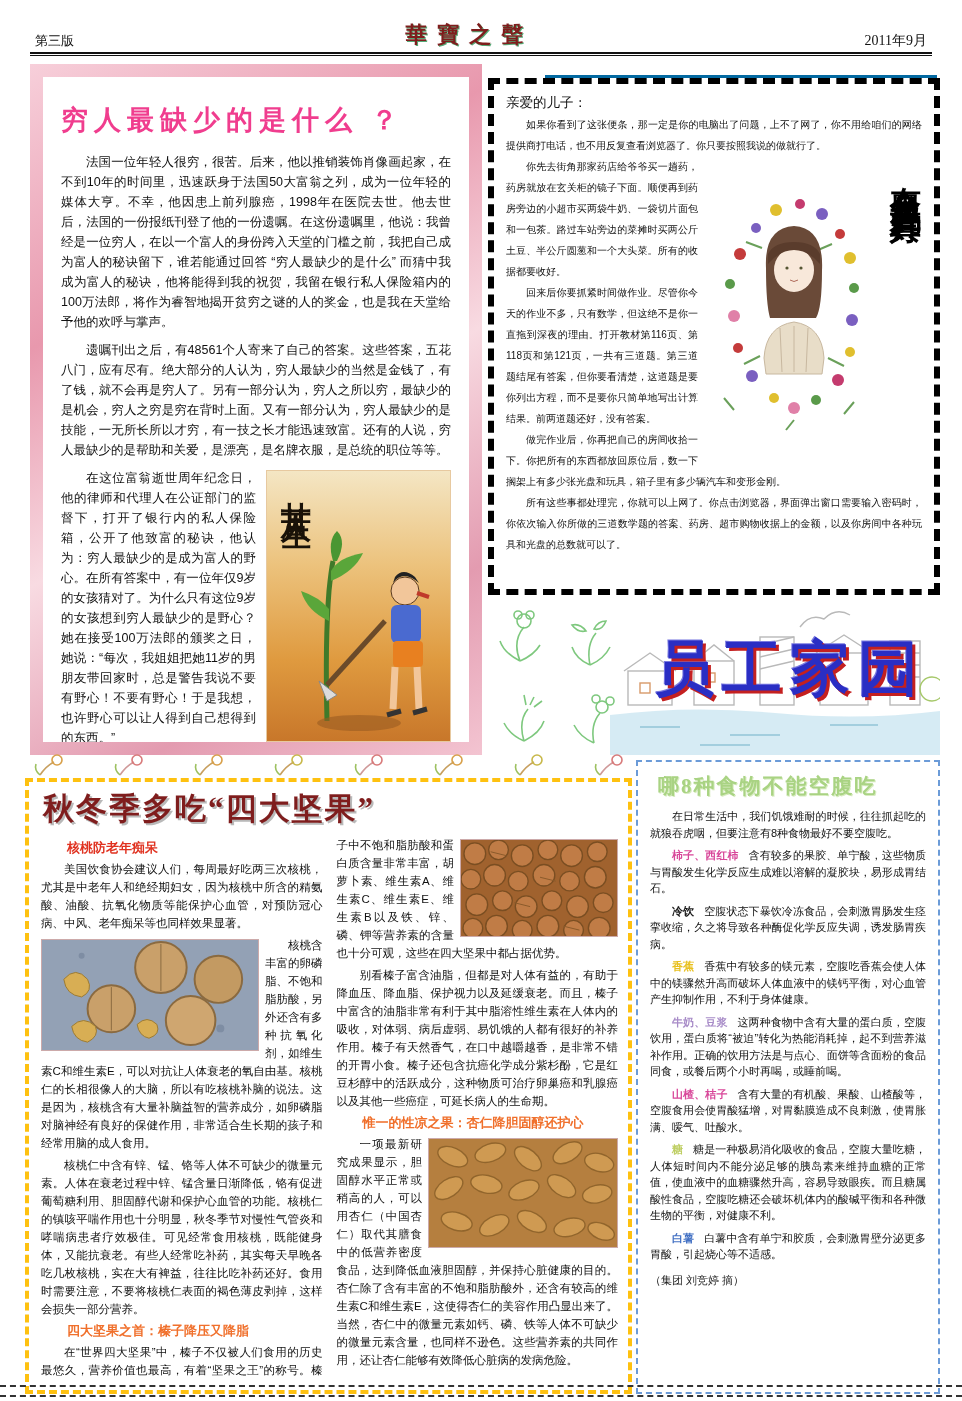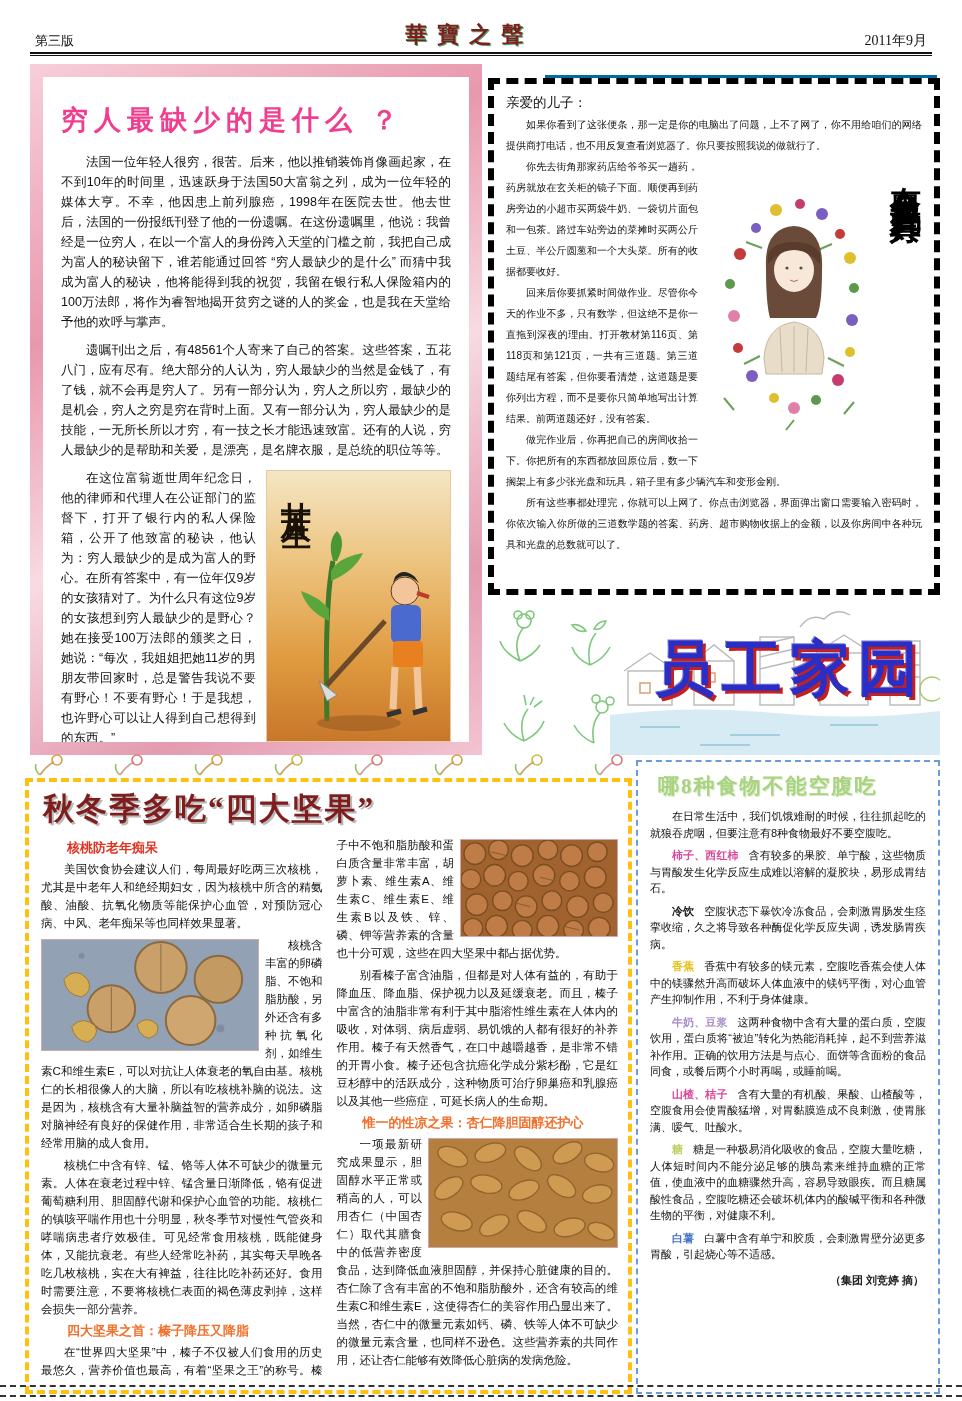--- a/index.html
+++ b/index.html
@@ -20,21 +20,21 @@
   .poor-frame { position:absolute; left:30px; top:64px; width:452px; height:691px;
       border:13px solid #eba6b8;
       border-image:linear-gradient(150deg,#f7cfda 0%,#e898ad 30%,#f8dbe2 55%,#e39bb0 80%,#f3c4d1 100%) 13;
       background:#fff; padding:14px 18px 8px 18px; overflow:hidden; }
   .poor-title { text-align:left; color:#f03d8e; font-size:27px; font-weight:bold; letter-spacing:6px; margin:11px 0 14px 0; font-family:"Liberation Serif", serif; }
   .poor-body p { font-size:12.5px; line-height:20px; text-align:justify; text-indent:2em; color:#111; margin-bottom:8px; }
   .poor-illust { float:right; width:185px; height:272px; margin:2px 0 4px 10px;
       background:linear-gradient(180deg,#f4e6c4 0%,#ecc27c 35%,#df9a3f 70%,#c8772a 100%);
       border:1px solid #e7c9a0; position:relative; overflow:hidden; }
   .poor-illust .vtext { position:absolute; left:8px; top:6px; writing-mode:vertical-rl; font-size:30px; font-weight:bold; color:#1a1208; font-family:"Liberation Serif", serif; letter-spacing:6px; }
-  .byline { text-align:right; font-size:12px; font-weight:bold; color:#222; }
+  .byline { text-align:left; font-size:12px; font-weight:normal; color:#222; }
 
   
   .letter-box { position:absolute; left:488px; top:78px; width:452px; height:517px; border:6px dashed #000; background:#fff; padding:8px 12px 6px 12px; overflow:hidden; }
   .letter-sal { font-size:13.5px; color:#111; line-height:22px; }
   .letter-box p.lp { font-size:10px; line-height:21px; text-align:justify; text-indent:2em; color:#111; }
   .letter-float { float:right; width:218px; height:300px; margin:2px 0 2px 6px; position:relative; }
   .letter-vtitle { position:absolute; right:0; top:4px; writing-mode:vertical-rl; font-size:31px; font-weight:bold; color:#000; letter-spacing:4px; line-height:34px; font-family:"Liberation Serif", serif; }
 
   
   .banner { position:absolute; left:488px; top:597px; width:452px; height:158px; overflow:hidden; }

